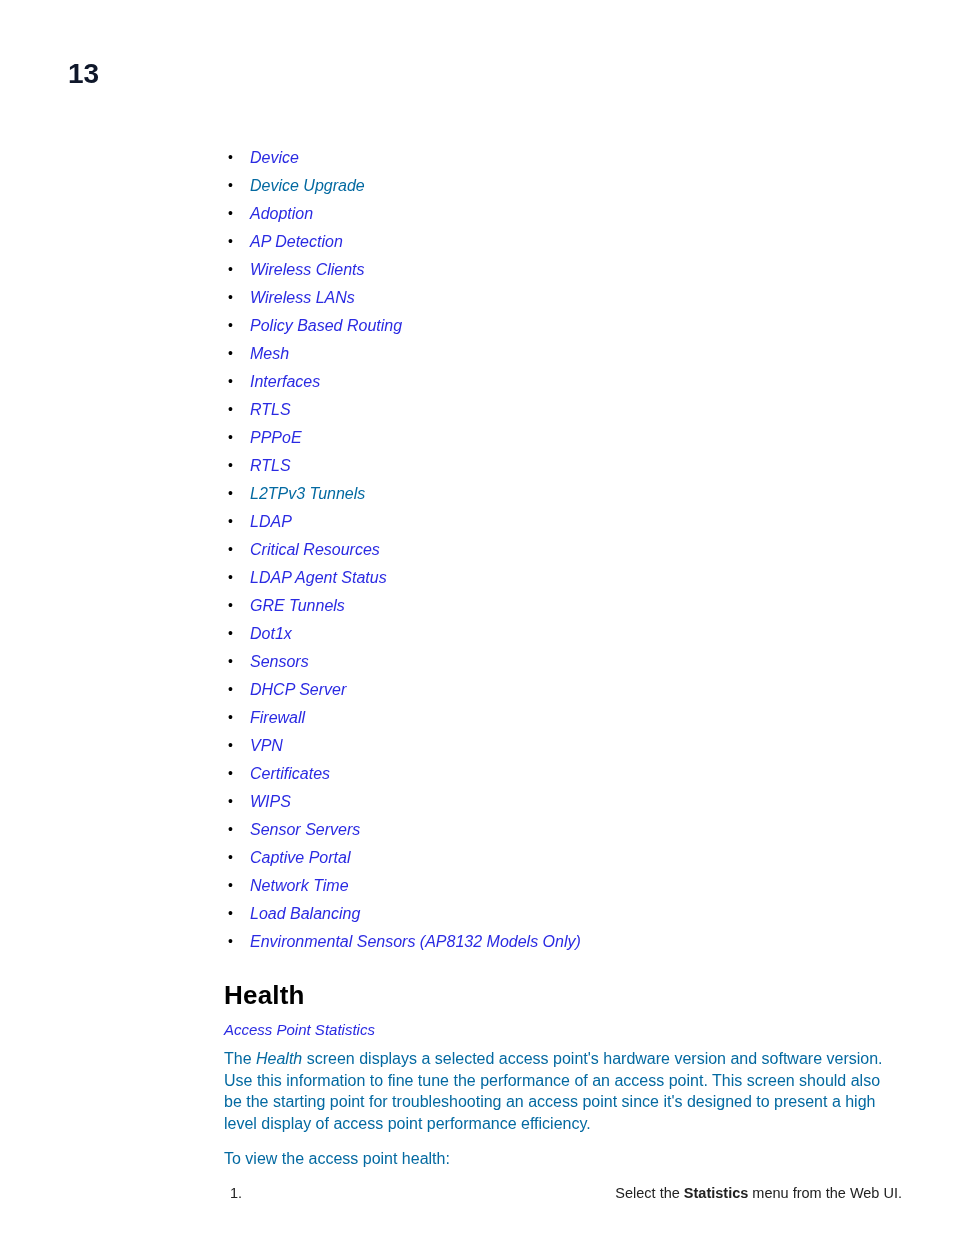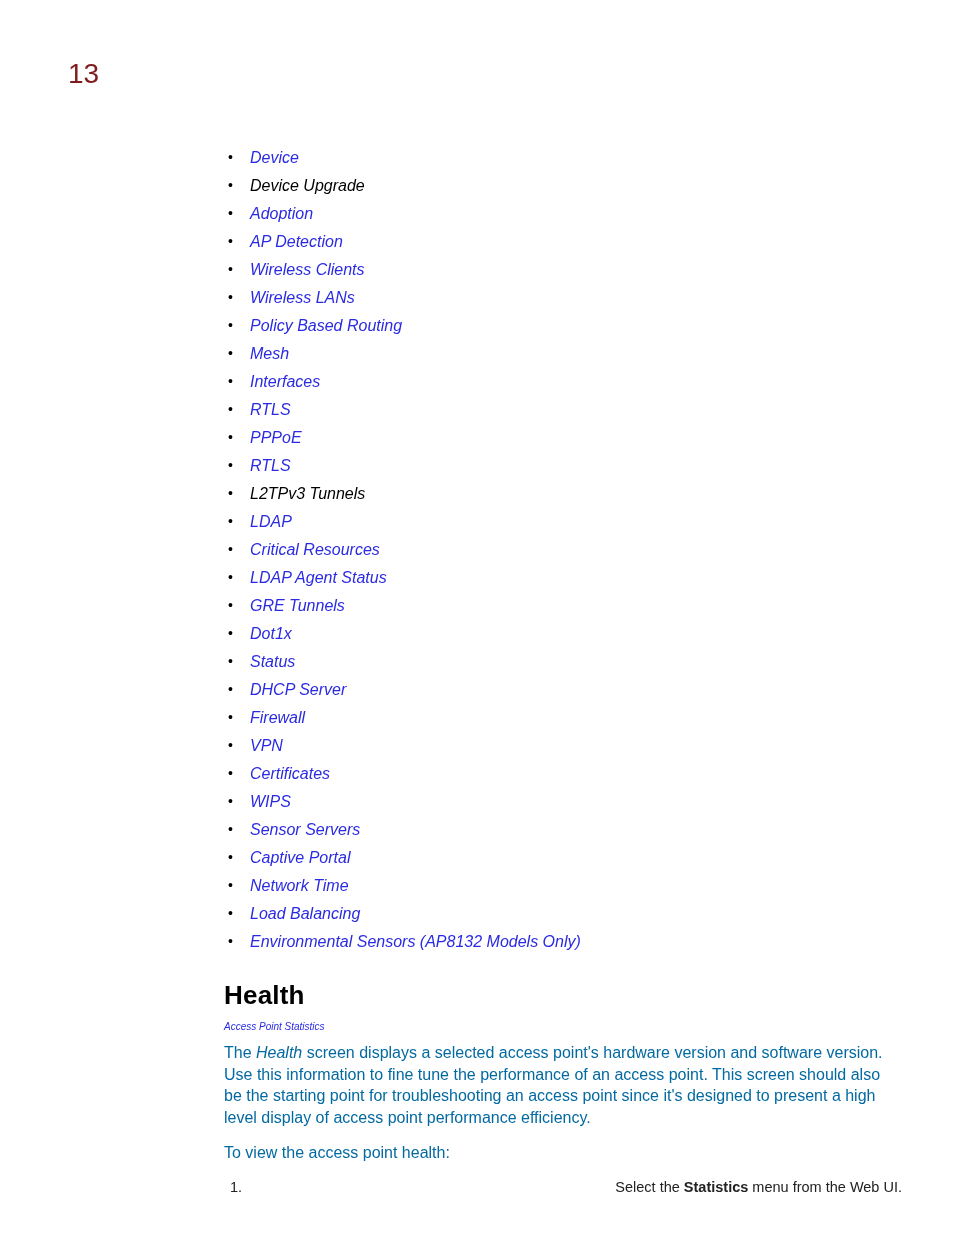--- a/index.html
+++ b/index.html
@@ -14,24 +14,24 @@
     position: relative;
     width: 954px;
     min-height: 1235px;
     box-sizing: border-box;
     padding-top: 58px;
     padding-left: 68px;
     padding-right: 52px;
   }
   .page-number {
     font-family: "Arial Narrow", Arial, sans-serif;
-    font-weight: 400;
+    font-weight: 700;
     font-size: 28px;
     letter-spacing: 0px;
-    color: #7f1d1d;
+    color: #0f172a;
     margin-bottom: 60px;
   }
   .content {
     margin-left: 156px; 
   }
   ul.toc {
     list-style: none;
     margin: 0;
     padding: 0;
   }
@@ -50,35 +50,35 @@
     color: #000;
     font-style: normal;
     font-size: 14px;
   }
   .link {
     color: #2a2ae2;
     font-style: italic;
     cursor: pointer;
   }
   .plain {
-    color: #000000;
+    color: #0369a1;
     font-style: italic;
   }
   h2.section-heading {
     font-family: "Arial Narrow", Arial, sans-serif;
     font-weight: 700;
     font-size: 26px;
     margin: 30px 0 10px 0;
     color: #000;
     letter-spacing: 0.2px;
   }
   .sub-link {
     color: #2a2ae2;
     font-style: italic;
-    font-size: 10px;
+    font-size: 15px;
     cursor: pointer;
     display: block;
     margin-bottom: 10px;
   }
   p.body {
     font-size: 16px;
     line-height: 1.35;
     margin: 4px 0 14px 0;
     color: #0369a1;
   }
@@ -115,21 +115,21 @@
         <li><span class="link">Interfaces</span></li>
         <li><span class="link">RTLS</span></li>
         <li><span class="link">PPPoE</span></li>
         <li><span class="link">RTLS</span></li>
         <li><span class="plain">L2TPv3 Tunnels</span></li>
         <li><span class="link">LDAP</span></li>
         <li><span class="link">Critical Resources</span></li>
         <li><span class="link">LDAP Agent Status</span></li>
         <li><span class="link">GRE Tunnels</span></li>
         <li><span class="link">Dot1x</span></li>
-        <li><span class="link">Status</span></li>
+        <li><span class="link">Sensors</span></li>
         <li><span class="link">DHCP Server</span></li>
         <li><span class="link">Firewall</span></li>
         <li><span class="link">VPN</span></li>
         <li><span class="link">Certificates</span></li>
         <li><span class="link">WIPS</span></li>
         <li><span class="link">Sensor Servers</span></li>
         <li><span class="link">Captive Portal</span></li>
         <li><span class="link">Network Time</span></li>
         <li><span class="link">Load Balancing</span></li>
         <li><span class="link">Environmental Sensors (AP8132 Models Only)</span></li>

